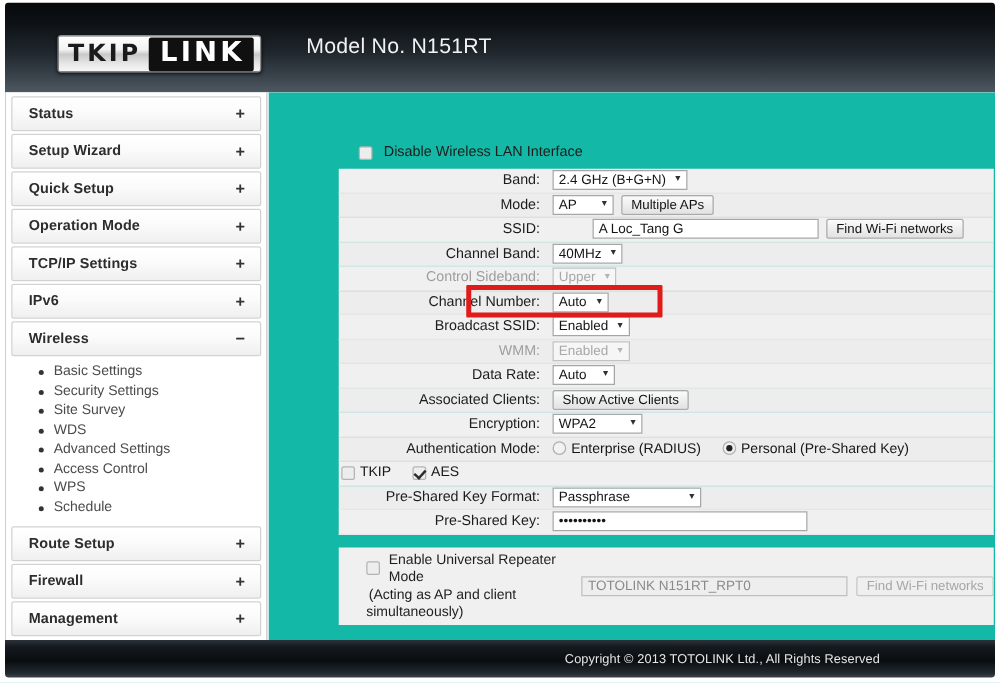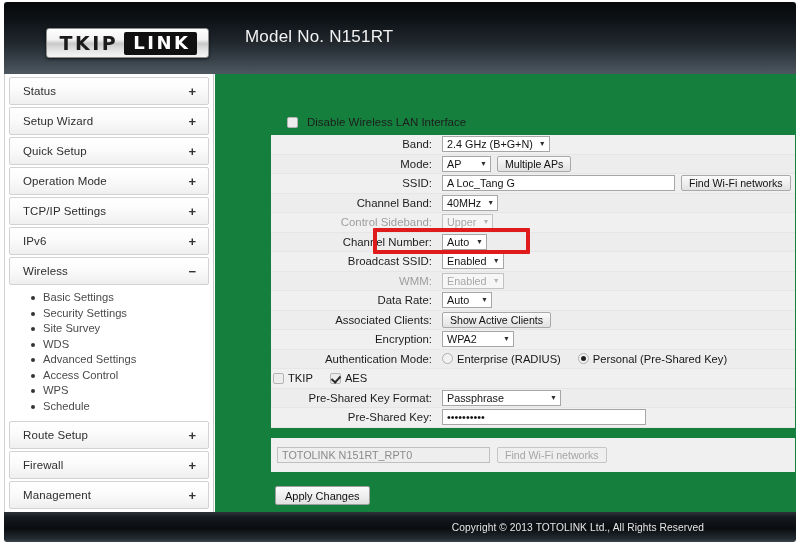--- a/index.html
+++ b/index.html
@@ -40,21 +40,21 @@
     font-size: 19px;
     letter-spacing: 2.5px;
     color: #1b1b1b;
     padding: 0 6px 0 2px;
   }
   .logo-link-box {
     background: #101010;
     color: #ffffff;
     font-family: "DejaVu Sans", sans-serif;
     font-weight: bold;
-    font-size: 18px;
+    font-size: 22px;
     letter-spacing: 2.5px;
     padding: 2px 7px 3px 9px;
     border-radius: 2px;
     line-height: 1;
   }
   .model-no {
     position: absolute;
     left: 241px; top: 25px;
     color: #f2f2f2;
     font-family: Liberation Sans, sans-serif;
@@ -85,21 +85,21 @@
     position: relative;
     height: 28px;
     margin-bottom: 2px;
     background: linear-gradient(to bottom,#ffffff 0%,#fbfbfb 45%,#efefef 100%);
     border: 1px solid #d2d2d2;
     border-radius: 2px;
     display: flex; align-items: center;
   }
   .menu-item .mlabel {
     font-size: 11.5px;
-    font-weight: normal;
+    font-weight: bold;
     color: #2d2d2d;
     padding-left: 13px;
     letter-spacing: .1px;
   }
   .menu-item .msign {
     position: absolute;
     right: 12px; top: 50%;
     transform: translateY(-50%);
     font-size: 13px;
     font-weight: bold;
@@ -126,21 +126,21 @@
     width: 4px; height: 4px;
     background: #333;
     border-radius: 50%;
   }
 
   
   .main {
     position: absolute;
     left: 210px; top: 0;
     width: 581px; height: 438px;
-    background: #15803d;
+    background: #14b8a6;
   }
   .form-area {
     position: absolute;
     left: 56px; top: 38px;
     width: 524px;
   }
   .top-check-row {
     height: 20px;
     display: flex; align-items: center;
     padding-left: 16px;
@@ -222,21 +222,21 @@
   .txt {
     height: 16px;
     background: #ffffff;
     border: 1px solid #a6a6a6;
     font-size: 10.8px;
     color: #141414;
     padding: 0 4px;
     line-height: 14px;
     display: inline-flex; align-items: center;
   }
-  .txt.w-ssid { width: 233px; }
+  .txt.w-ssid { width: 181px; margin-left: 32px; }
   .txt.w-psk  { width: 204px; }
   .txt.dis { background: #eeeeee; border-color: #c0c0c0; color: #8a8a8a; }
   .txt.w-rpt { width: 213px; }
 
   .cb {
     width: 11px; height: 11px;
     border: 1px solid #b4b4b4;
     background: #ededed;
     border-radius: 2px;
     display: inline-block;
@@ -575,20 +575,27 @@
           <div class="frow">
             <div class="flabel">Pre-Shared Key:</div>
             <div class="fvalue">
               <span class="txt w-psk">••••••••••</span>
             </div>
           </div>
 
         </div>
 
         <div class="repeater">
+          <div class="rep-left">
+            <span class="l1">
+              <span class="cb"></span>
+              <span>Enable Universal Repeater Mode</span>
+            </span>
+            <span class="l2">(Acting as AP and client simultaneously)</span>
+          </div>
           <div class="rep-right">
             <span class="txt dis w-rpt">TOTOLINK N151RT_RPT0</span>
             <span class="btn dis">Find Wi-Fi networks</span>
           </div>
         </div>
 
         <div class="apply-wrap">
           <span class="btn-apply">Apply Changes</span>
         </div>
 

